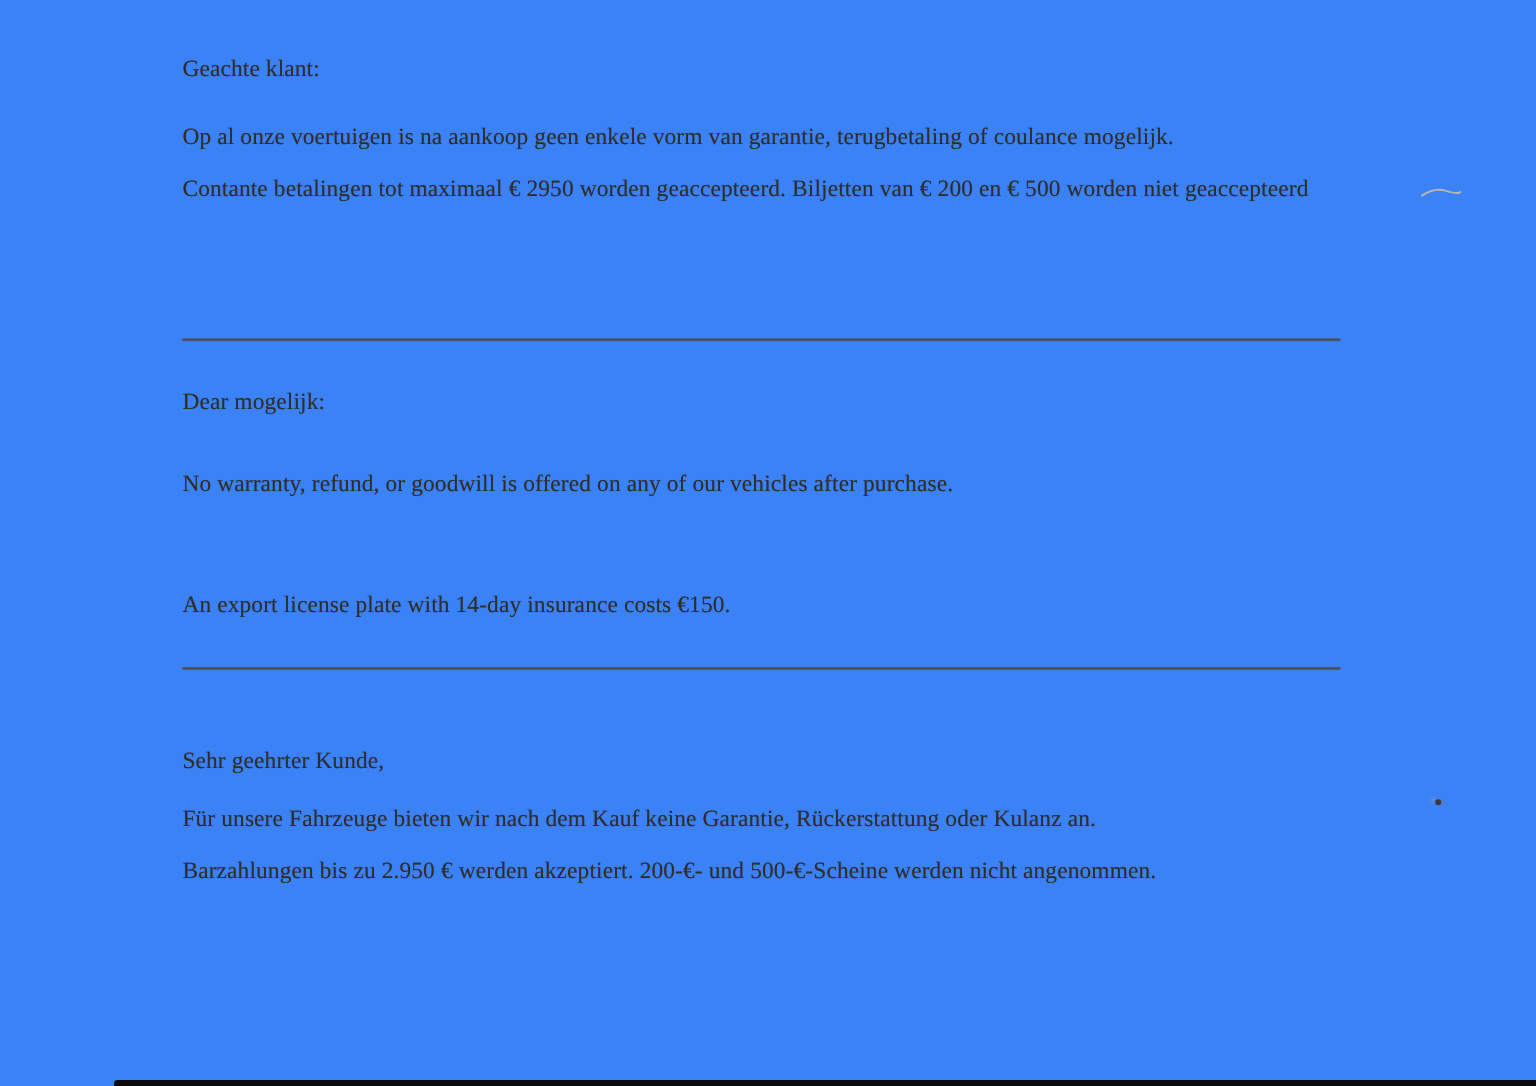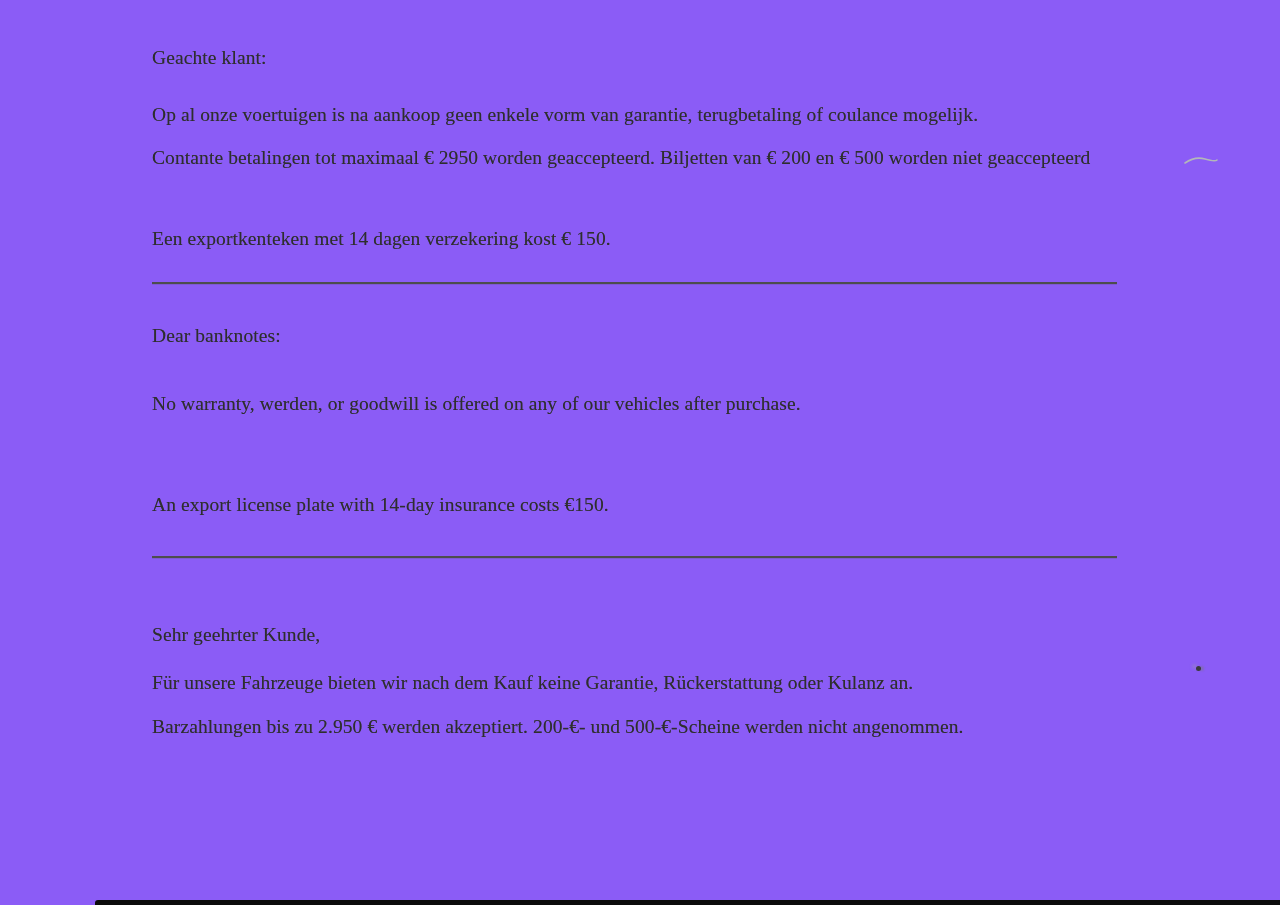--- a/index.html
+++ b/index.html
@@ -4,21 +4,21 @@
 <style>
   html, body {
     margin: 0;
     padding: 0;
     background: #ffffff;
   }
   .page {
     position: relative;
     width: 1280px;
     height: 905px;
-    background: #8b5cf6;
+    background: #3b82f6;
     overflow: hidden;
     font-family: "Liberation Serif", "DejaVu Serif", serif;
     color: #2e2e2e;
   }
   .line {
     position: absolute;
     left: 152px;
     white-space: nowrap;
     font-size: 19.5px;
     line-height: 1.15;
@@ -62,26 +62,25 @@
   }
 </style>
 </head>
 <body>
 
 <div class="page">
 
   <div class="line" style="top:47px">Geachte klant:</div>
   <div class="line" style="top:104px">Op al onze voertuigen is na aankoop geen enkele vorm van garantie, terugbetaling of coulance mogelijk.</div>
   <div class="line" style="top:147px">Contante betalingen tot maximaal € 2950 worden geaccepteerd. Biljetten van € 200 en € 500 worden niet geaccepteerd</div>
-  <div class="line" style="top:228px">Een exportkenteken met 14 dagen verzekering kost € 150.</div>
 
   <div class="rule" style="top:282px"></div>
 
-  <div class="line" style="top:325px">Dear banknotes:</div>
-  <div class="line" style="top:393px">No warranty, werden, or goodwill is offered on any of our vehicles after purchase.</div>
+  <div class="line" style="top:325px">Dear mogelijk:</div>
+  <div class="line" style="top:393px">No warranty, refund, or goodwill is offered on any of our vehicles after purchase.</div>
   <div class="line" style="top:494px">An export license plate with 14-day insurance costs €150.</div>
 
   <div class="rule" style="top:556px"></div>
 
   <div class="line" style="top:624px">Sehr geehrter Kunde,</div>
   <div class="line" style="top:672px">Für unsere Fahrzeuge bieten wir nach dem Kauf keine Garantie, Rückerstattung oder Kulanz an.</div>
   <div class="line" style="top:716px">Barzahlungen bis zu 2.950 € werden akzeptiert. 200-€- und 500-€-Scheine werden nicht angenommen.</div>
 
   <svg class="pencil-mark" viewBox="0 0 36 18">
     <path d="M2 11 Q 12 4, 22 7 T 34 8" fill="none" stroke="#b3b7b9" stroke-width="1.6" stroke-linecap="round"></path>

